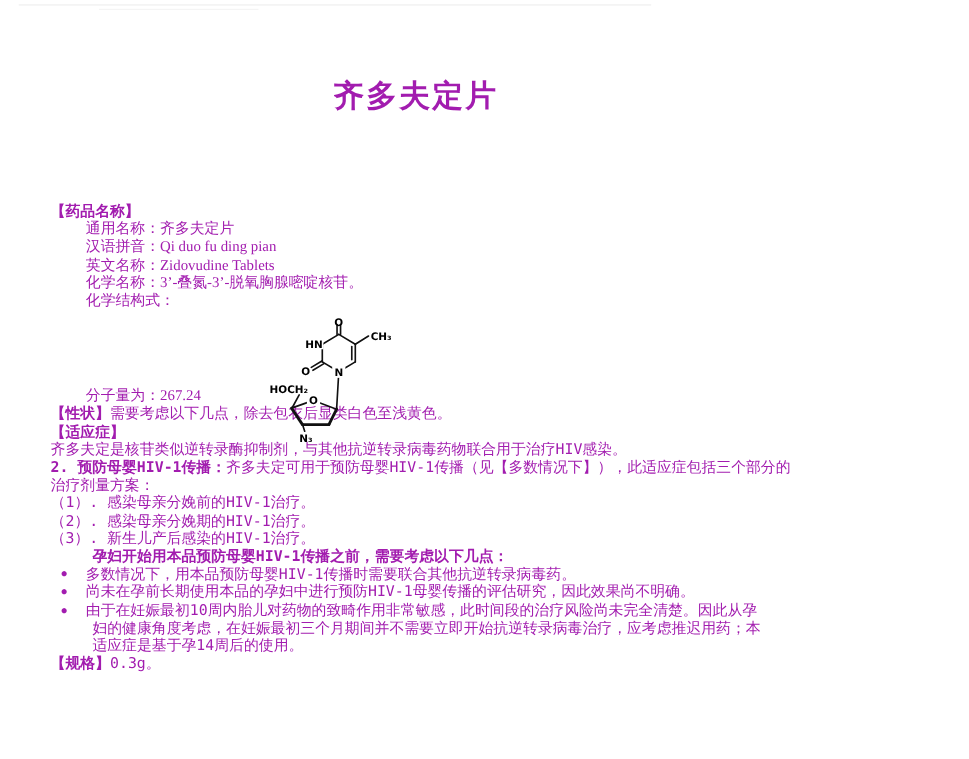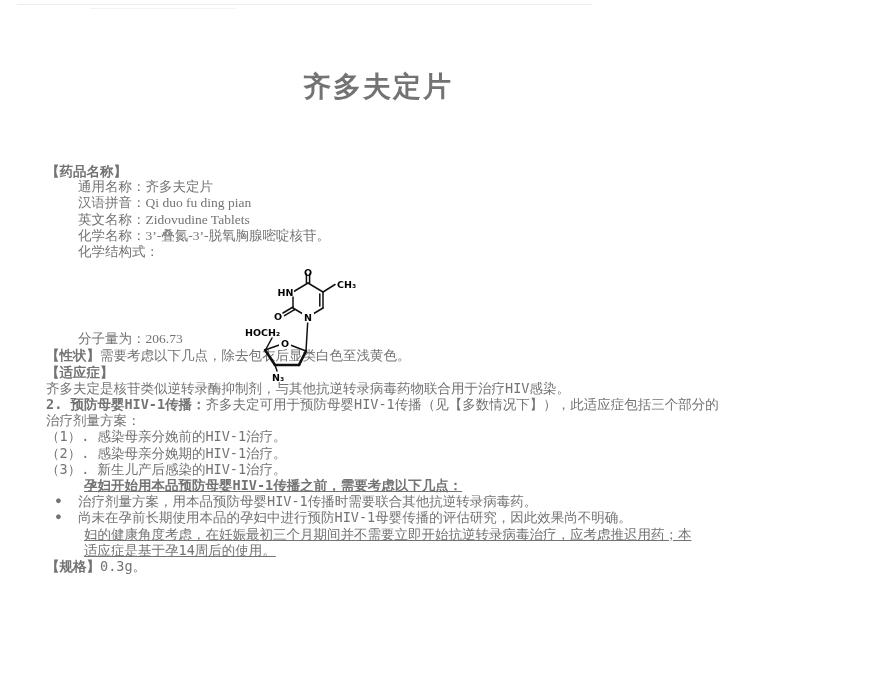--- a/index.html
+++ b/index.html
@@ -1,38 +1,38 @@
 <!DOCTYPE html>
 <html><head>
 <meta charset="utf-8">
 <style>
   html,body{margin:0;padding:0;background:#ffffff;}
   .page{
     position:relative;
     width:881px;height:690px;
     background:#ffffff;
     font-family:"DejaVu Sans Mono","DejaVu Sans",sans-serif;
-    color:#737373;
+    color:#a21caf;
     overflow:hidden;
   }
   .artifact{position:absolute;height:1px;background:#ededed;}
   .artifact.f2{background:#f3f3f3;}
   .doc-title{
     position:absolute;left:46px;top:68px;width:650px;
     box-sizing:border-box;padding-left:14px;
     text-align:center;
     font-size:28px;font-weight:bold;letter-spacing:2px;
   }
   .content{
-    position:absolute;left:46px;top:163px;width:660px;
+    position:absolute;left:46px;top:184px;width:660px;
     font-size:13.5px;line-height:16.2px;
   }
   .ln{white-space:nowrap;}
   .ind{padding-left:32px;font-family:Liberation Serif, serif;}
-  .ind38{padding-left:38px;text-decoration:underline;}
+  .ind38{padding-left:38px;}
   .bold{font-weight:bold;}
   .spacer{height:71px;}
   .bullet{position:relative;padding-left:32px;}
   .bullet::before{content:"●";position:absolute;left:10px;top:2px;font-size:8px;line-height:12px;}
   .struct{position:absolute;left:199px;top:104px;}
   .struct svg{display:block;}
   .struct text{
     font-size:9.5px;
     font-family:"DejaVu Sans","Liberation Sans",sans-serif;
     fill:#000;font-weight:bold;
@@ -102,41 +102,42 @@
         <text x="92" y="21" text-anchor="start">CH₃</text>
         <text x="48.5" y="28.5" text-anchor="end">HN</text>
         <text x="33" y="53" text-anchor="middle">O</text>
         <text x="63" y="54" text-anchor="middle">N</text>
         <text x="40" y="79.5" text-anchor="middle">O</text>
         <text x="0" y="69" text-anchor="start">HOCH₂</text>
         <text x="33" y="114" text-anchor="middle">N₃</text>
       </svg>
     </div>
 
-    <div class="ln ind">分子量为：206.73</div>
+    <div class="ln ind">分子量为：267.24</div>
 
     <div class="ln">
       <span class="bold">【性状】</span><span>需要考虑以下几点，除去包衣后显类白色至浅黄色。</span>
     </div>
 
     <div class="ln bold">【适应症】</div>
     <div class="ln">齐多夫定是核苷类似逆转录酶抑制剂，与其他抗逆转录病毒药物联合用于治疗HIV感染。</div>
     <div class="ln">
       <span class="bold">2. 预防母婴HIV-1传播：</span><span>齐多夫定可用于预防母婴HIV-1传播（见【多数情况下】），此适应症包括三个部分的</span>
     </div>
     <div class="ln">治疗剂量方案：</div>
 
     <div class="ln">（1）. 感染母亲分娩前的HIV-1治疗。</div>
     <div class="ln">（2）. 感染母亲分娩期的HIV-1治疗。</div>
     <div class="ln">（3）. 新生儿产后感染的HIV-1治疗。</div>
 
     <div class="ln ind38 bold">孕妇开始用本品预防母婴HIV-1传播之前，需要考虑以下几点：</div>
 
-    <div class="ln bullet">治疗剂量方案，用本品预防母婴HIV-1传播时需要联合其他抗逆转录病毒药。</div>
+    <div class="ln bullet">多数情况下，用本品预防母婴HIV-1传播时需要联合其他抗逆转录病毒药。</div>
     <div class="ln bullet">尚未在孕前长期使用本品的孕妇中进行预防HIV-1母婴传播的评估研究，因此效果尚不明确。</div>
+    <div class="ln bullet">由于在妊娠最初10周内胎儿对药物的致畸作用非常敏感，此时间段的治疗风险尚未完全清楚。因此从孕</div>
     <div class="ln ind38">妇的健康角度考虑，在妊娠最初三个月期间并不需要立即开始抗逆转录病毒治疗，应考虑推迟用药；本</div>
     <div class="ln ind38">适应症是基于孕14周后的使用。</div>
 
     <div class="ln">
       <span class="bold">【规格】</span><span>0.3g。</span>
     </div>
 
   </div>
 </div>
 

